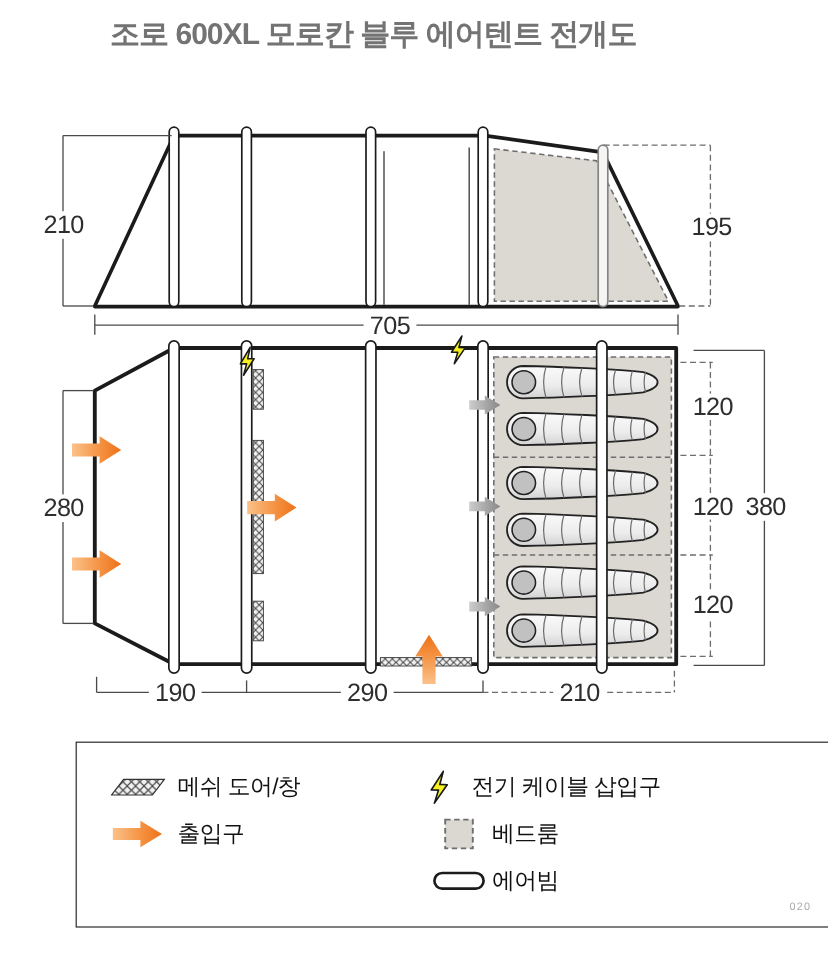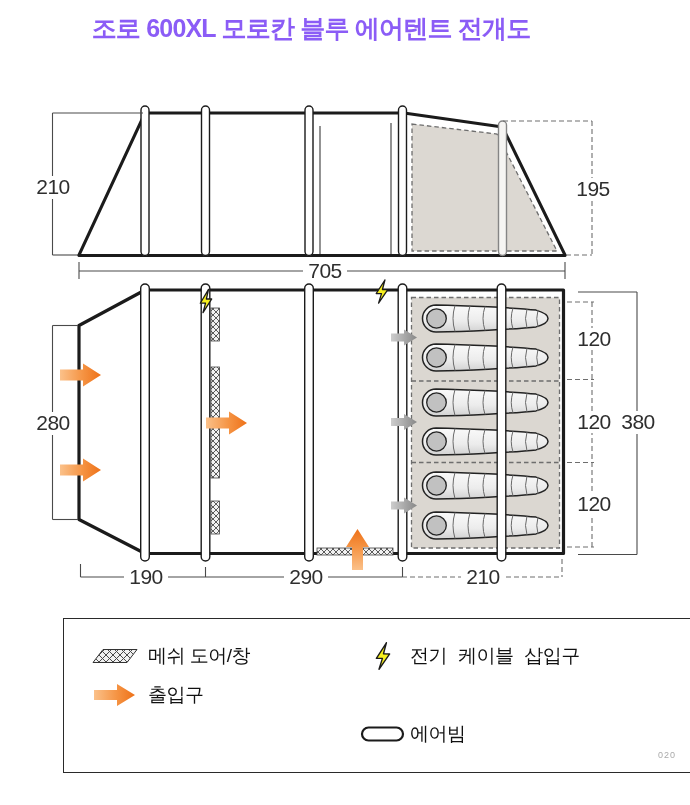--- a/index.html
+++ b/index.html
@@ -2,21 +2,21 @@
 <html><head>
 <meta charset="utf-8">
 <style>
   html,body{margin:0;padding:0;}
   body{
     width:690px;height:805px;background:#ffffff;position:relative;overflow:hidden;
     font-family:"Liberation Sans","DejaVu Sans",sans-serif;
   }
   .title{
     position:absolute;top:12px;left:0;width:622px;margin:0;
-    text-align:center;font-size:25px;font-weight:700;color:#8b5cf6;
+    text-align:center;font-size:25px;font-weight:700;color:#737373;
     letter-spacing:-0.8px;
   }
   svg text.dim{
     font-family:"Liberation Sans","DejaVu Sans",sans-serif;
     font-size:21px;fill:#2e2e2e;text-anchor:middle;letter-spacing:-0.5px;
   }
   .lblbg{fill:#ffffff;}
   .thick{stroke:#1b1b1b;stroke-width:3;fill:none;stroke-linejoin:round;stroke-linecap:round;}
   .pole{fill:#ffffff;stroke:#1b1b1b;stroke-width:1.4;}
   .pole-shaded{fill:#f6f5f3;stroke:#858585;stroke-width:1.4;}
@@ -228,29 +228,37 @@
             <stop offset="100%" stop-color="#ee7118"></stop>
           </linearGradient>
         </defs>
         <path d="M-25,-5 H-2 V-11 L16,0 L-2,11 V5 H-25 Z" fill="url(#og2)"></path>
       </svg>
     </span>
     <span class="llabel">출입구</span>
   </div>
 
 
-  <div class="lrow" style="left:302px;top:22px;font-family:Liberation Mono, monospace;">
+  <div class="lrow" style="left:285px;top:22px;">
     <span class="licon" style="width:34px;">
       <svg width="28" height="30" viewBox="-14 -15 28 30">
         <path d="M5.2,-12.6 L-6.9,1.4 L-0.9,2.3 L-5.8,12.6 L6.9,-1.1 L0.8,-2.2 Z" fill="#f7ef1e" stroke="#1a1a1a" stroke-width="1.4" stroke-linejoin="round" transform="rotate(-8)"></path>
       </svg>
     </span>
     <span class="llabel">전기 케이블 삽입구</span>
   </div>
 
+  <div class="lrow" style="left:302px;top:61px;">
+    <span class="licon" style="width:34px;">
+      <svg width="28" height="28" viewBox="0 0 28 28">
+        <rect x="2" y="2" width="23" height="24" fill="#dbd7d1" stroke="#6e6e6e" stroke-width="1.6" stroke-dasharray="4.5,3"></rect>
+      </svg>
+    </span>
+    <span class="llabel">베드룸</span>
+  </div>
 
   <div class="lrow" style="left:296px;top:100px;">
     <span class="licon" style="width:46px;margin-right:4px;">
       <svg width="46" height="18" viewBox="0 0 46 18">
         <rect x="2" y="2.5" width="41" height="13" rx="6.5" fill="#fff" stroke="#1b1b1b" stroke-width="2.2"></rect>
       </svg>
     </span>
     <span class="llabel">에어빔</span>
   </div>
 

